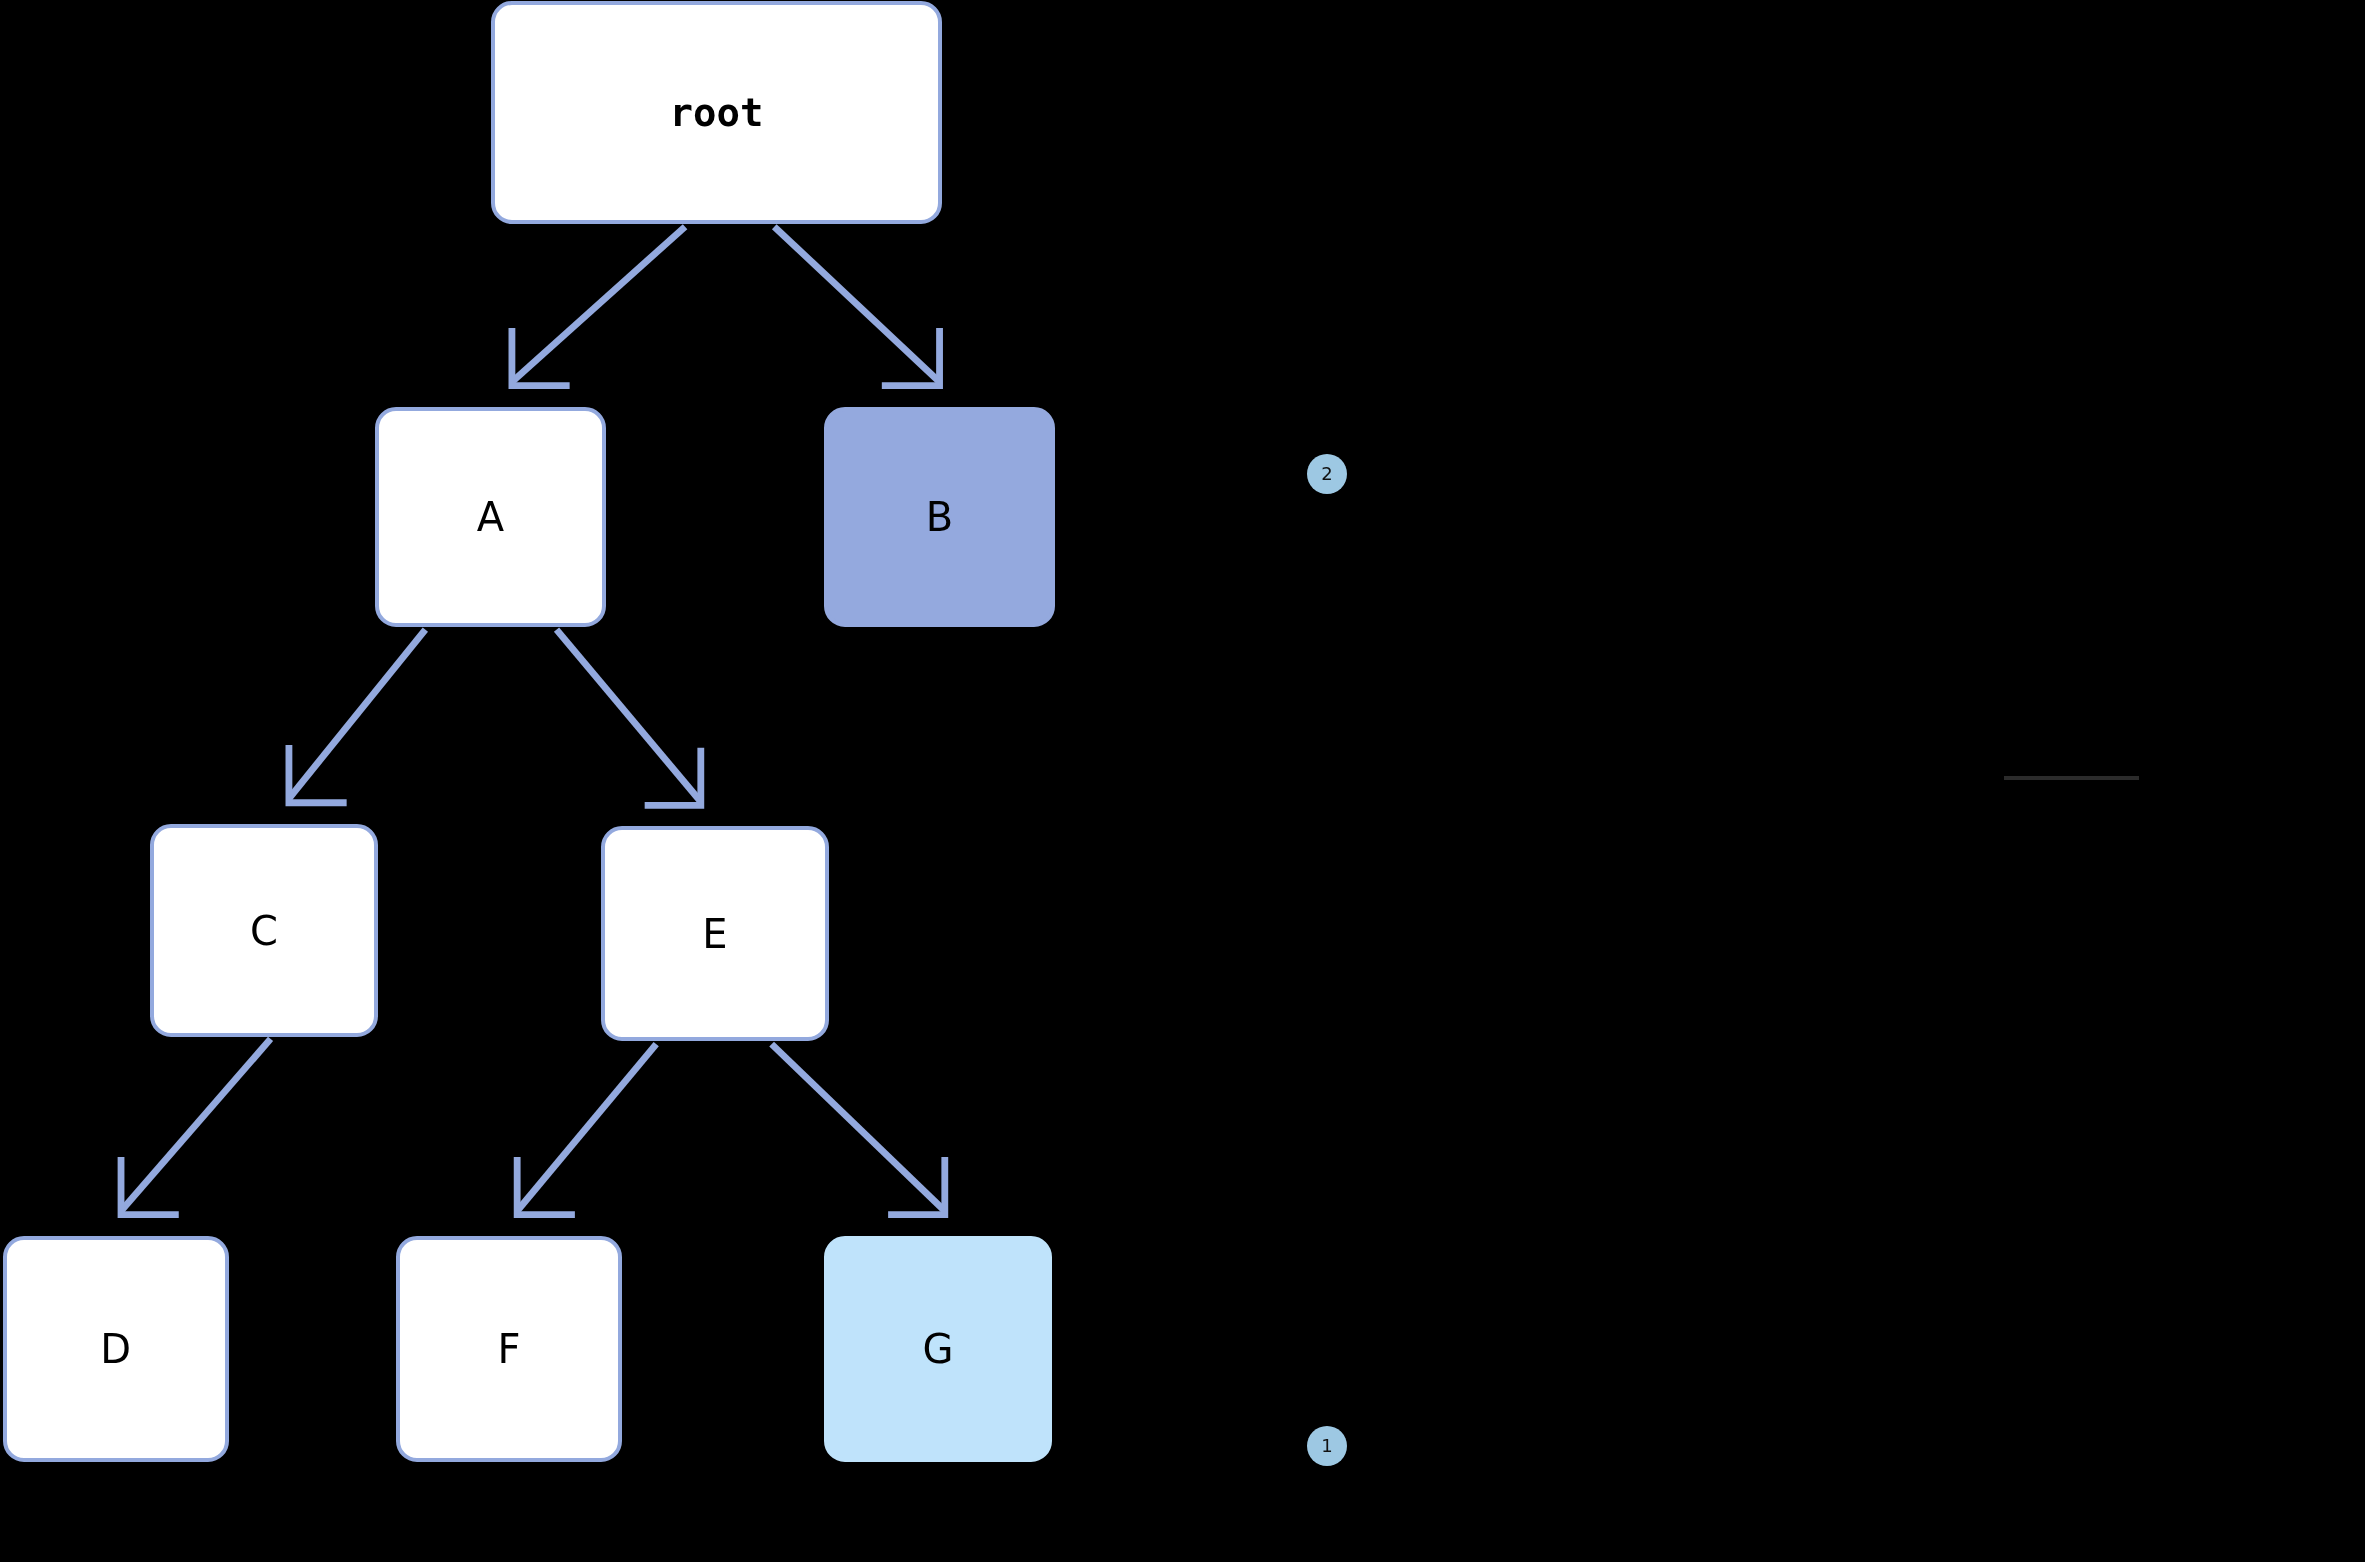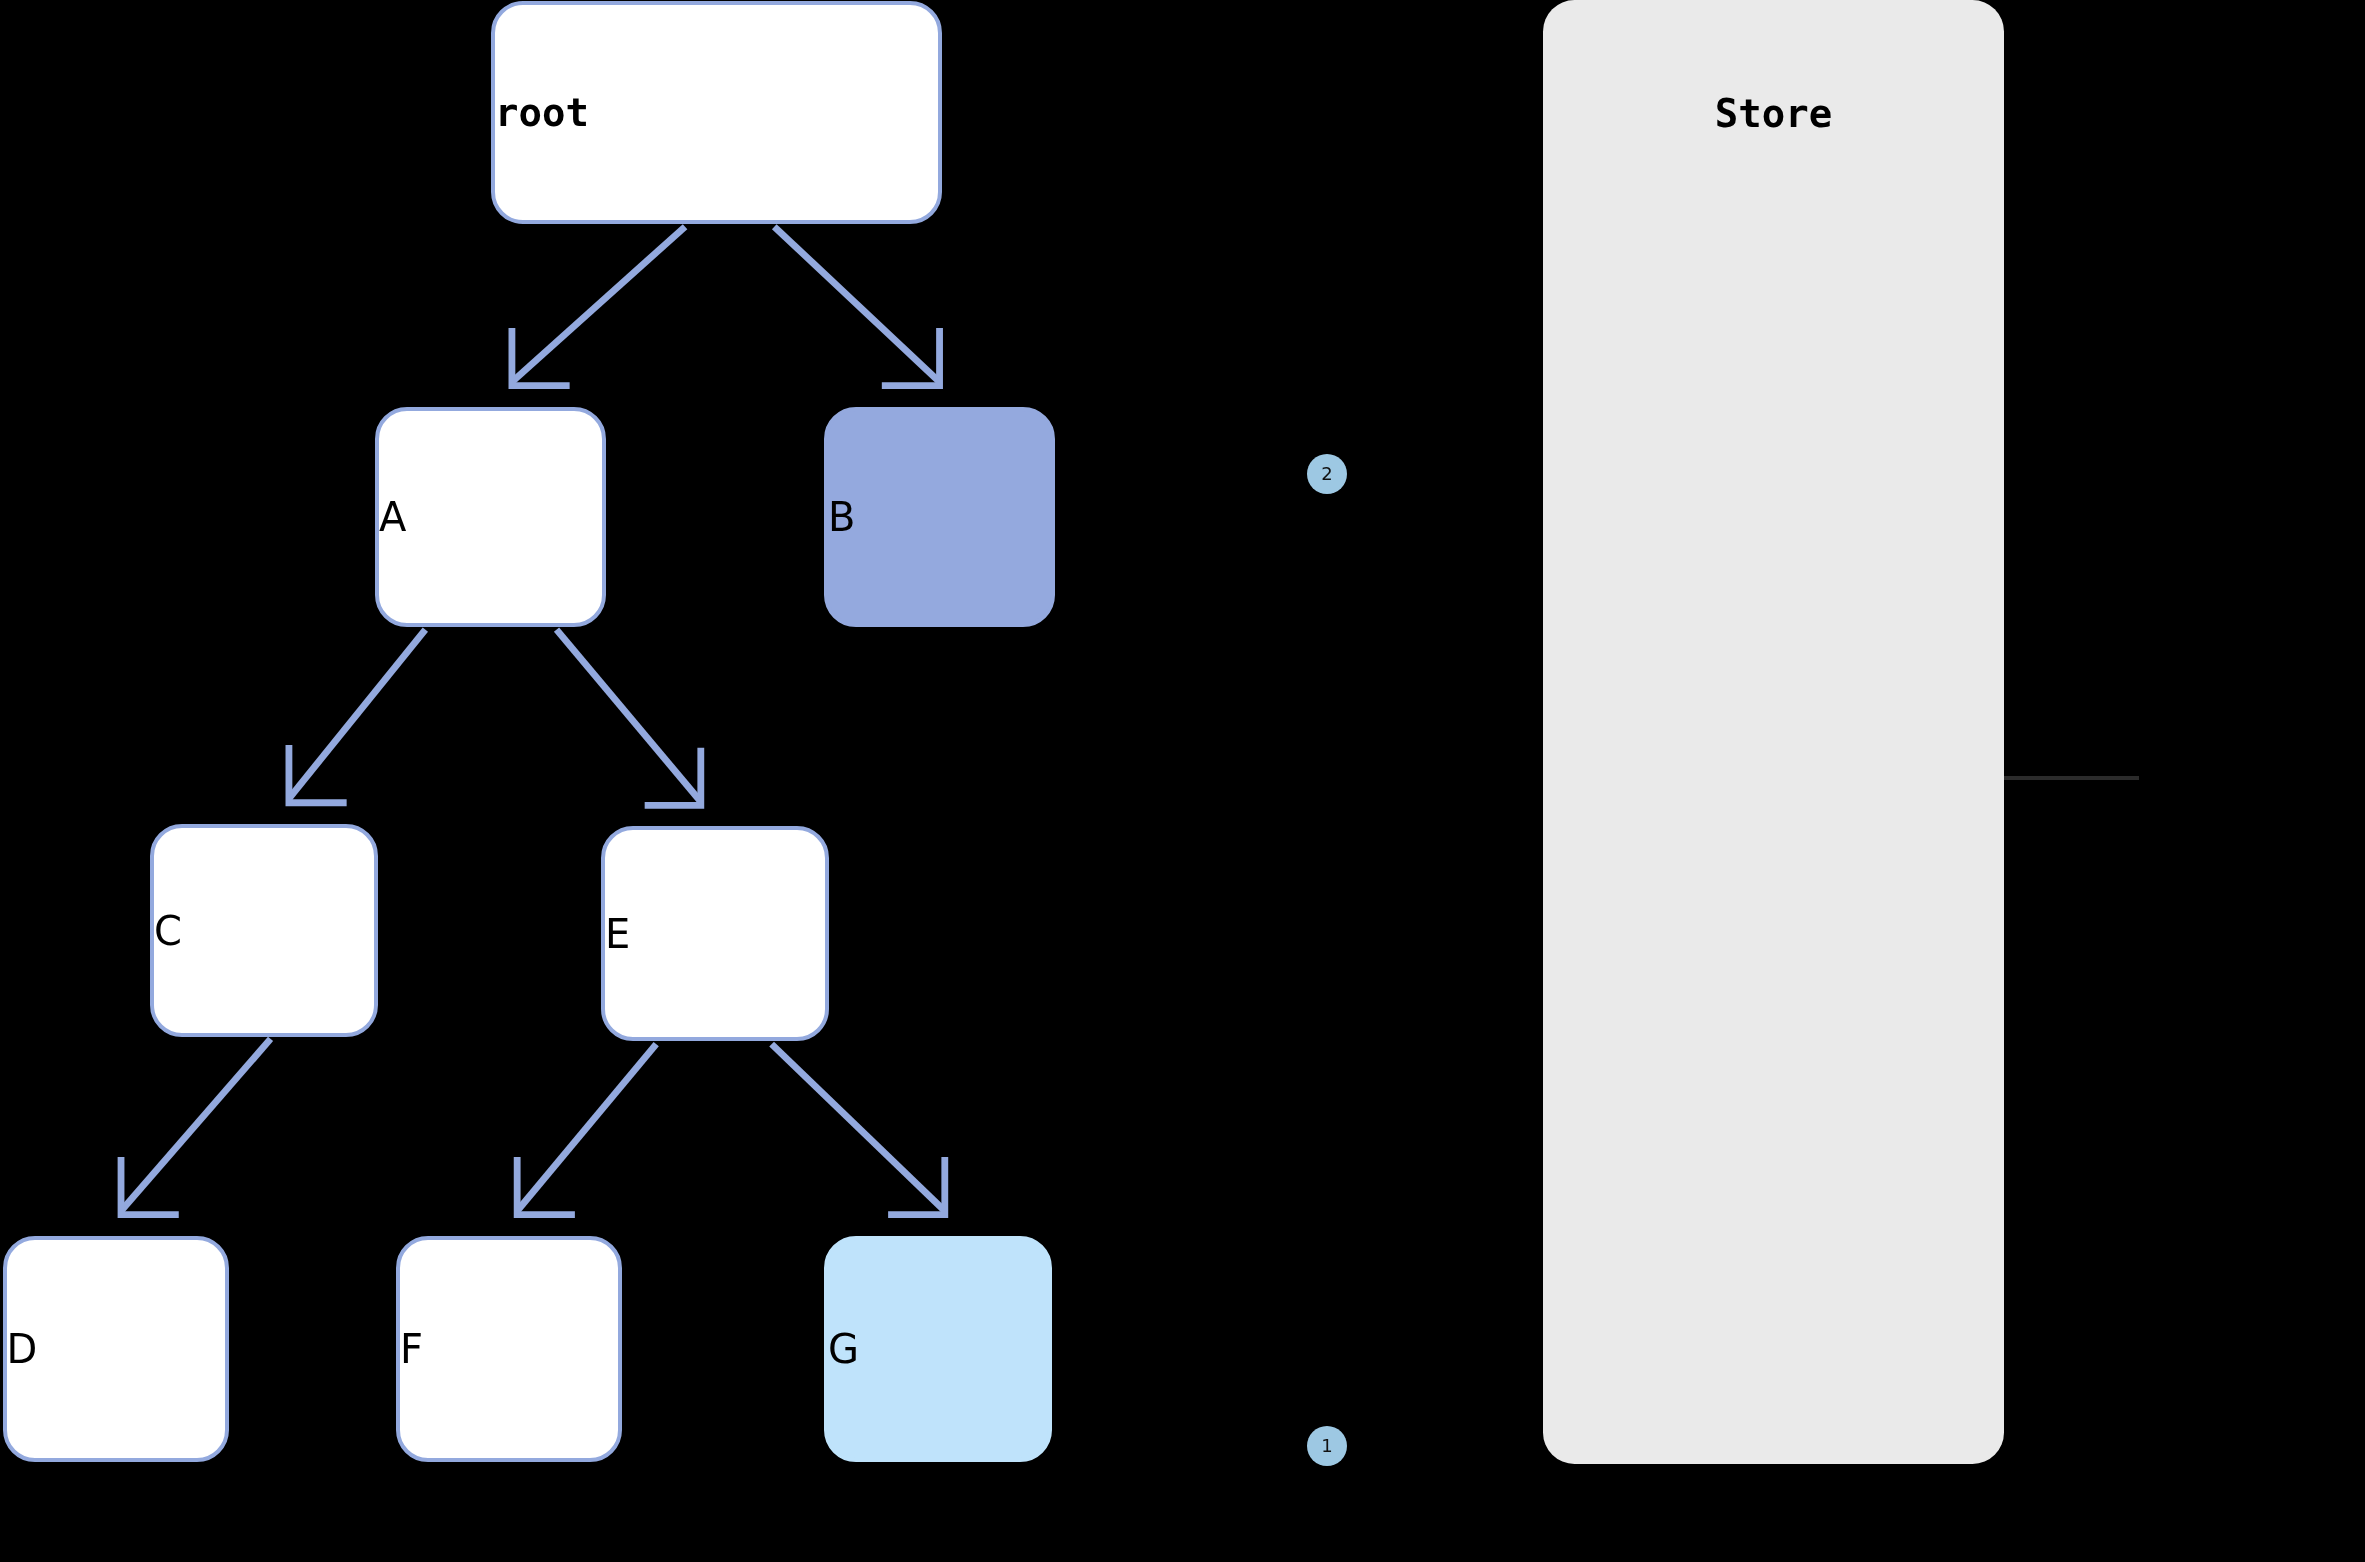--- a/index.html
+++ b/index.html
@@ -20,21 +20,22 @@
     left: 0; top: 0;
     width: 2366px;
     height: 1562px;
     pointer-events: none;
   }
   .node {
     position: absolute;
     box-sizing: border-box;
     display: flex;
     align-items: center;
-    border-radius: 32px;
+    justify-content: center;
+    border-radius: 21px;
     border: 4.2px solid #93A9DE;
     background: #FFFFFF;
     color: #000000;
     font-size: 40px;
     font-family: "DejaVu Sans", sans-serif;
     line-height: 1;
     letter-spacing: 0px;
   }
   .node.mono {
     font-family: "DejaVu Sans Mono", monospace;
@@ -183,21 +184,18 @@
   </div>
 
   <div class="badge" style="left:1307px; top:454px;">
     <span>2</span>
   </div>
 
   <div class="badge" style="left:1307px; top:1426px;">
     <span>1</span>
   </div>
 
-  <div class="panel" id="store-panel" style="left:1543px; top:0px; width:461px; height:1464px;">
-    <span class="panel-label">Store</span>
-  </div>
 
   <div class="connector" style="left:2004px; top:776px; width:135px;"></div>
 
 
 </div>
 
 
 </body></html>

